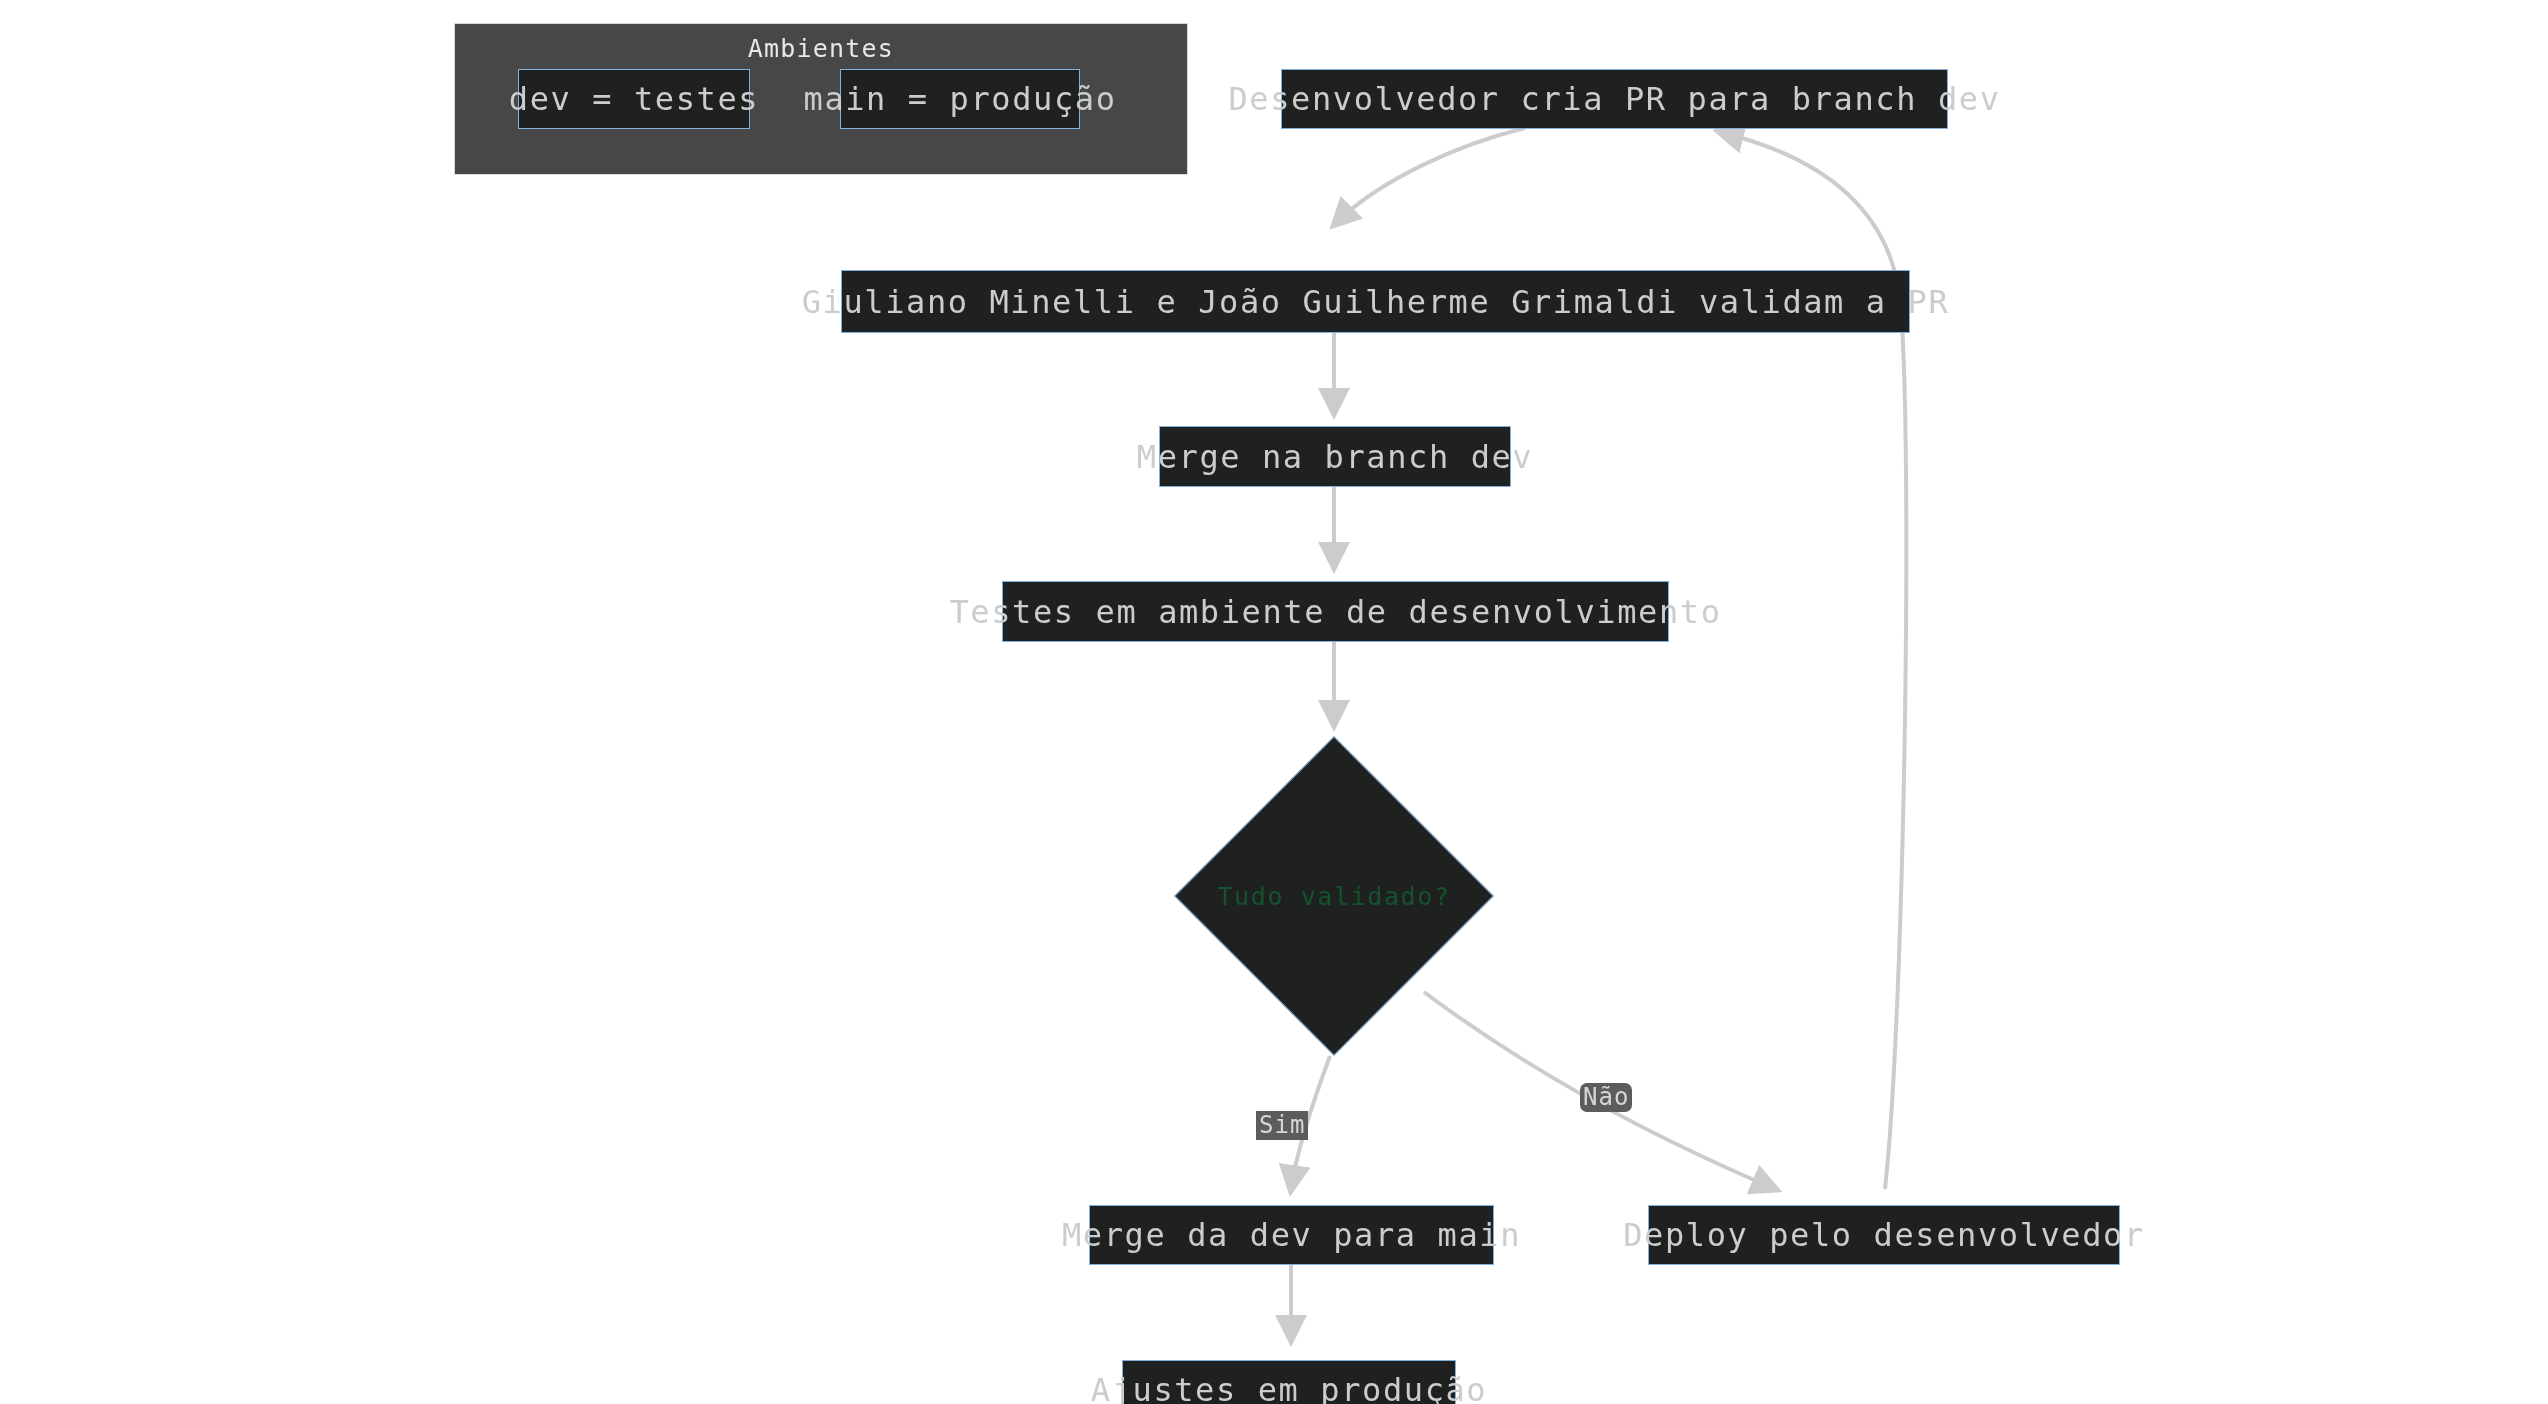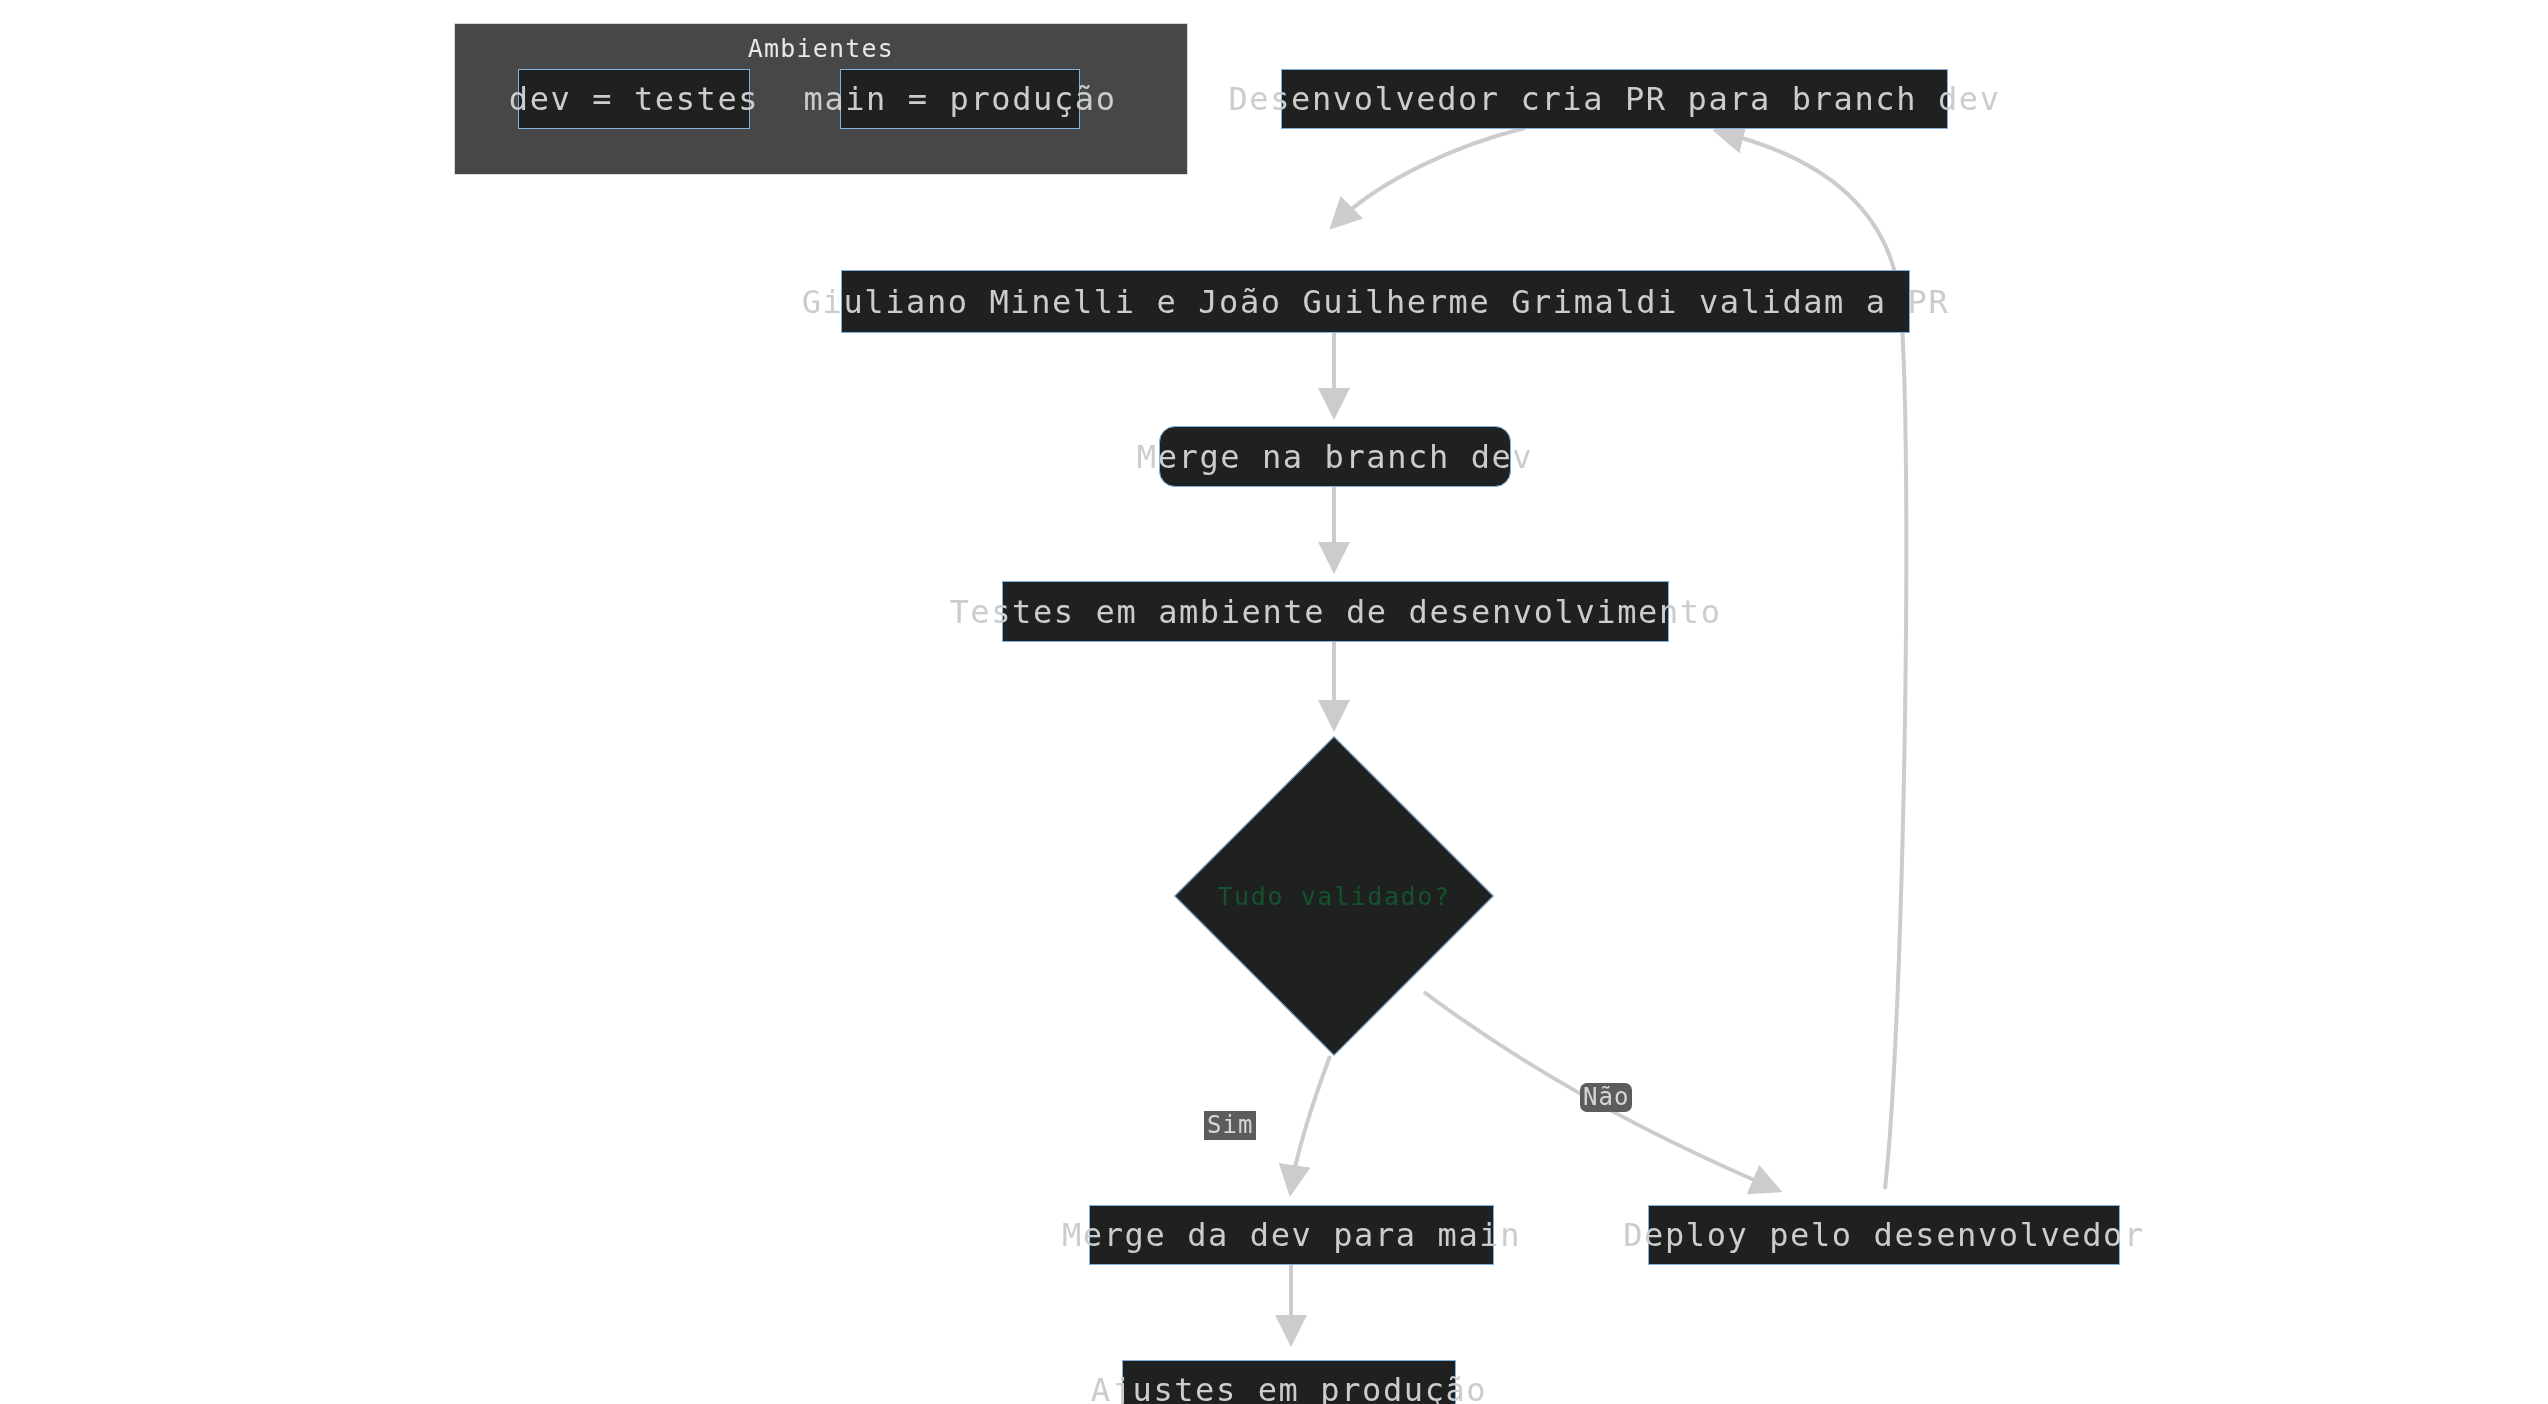--- a/index.html
+++ b/index.html
@@ -155,21 +155,21 @@
   </div>
 
   <div class="node" style="left:1281px; top:60px; width:667px; height:60px;">
     <span class="node-label">Desenvolvedor cria PR para branch dev</span>
   </div>
 
   <div class="node" style="left:841px; top:261px; width:1069px; height:63px;">
     <span class="node-label">Giuliano Minelli e João Guilherme Grimaldi validam a PR</span>
   </div>
 
-  <div class="node" style="left:1159px; top:417px; width:352px; height:61px;border-radius:16px;">
+  <div class="node" style="left:1159px; top:417px; width:352px; height:61px;">
     <span class="node-label">Merge na branch dev</span>
   </div>
 
   <div class="node" style="left:1002px; top:572px; width:667px; height:61px;">
     <span class="node-label">Testes em ambiente de desenvolvimento</span>
   </div>
 
   <div class="diamond" style="left:1174px; top:727px; width:320px; height:320px;">
     <div class="diamond-shape" style="width:226px; height:226px; margin-left:-113px; margin-top:-113px;"></div>
     <div class="diamond-label">Tudo validado?</div>
@@ -180,17 +180,17 @@
   </div>
 
   <div class="node" style="left:1648px; top:1196px; width:472px; height:60px;">
     <span class="node-label">Deploy pelo desenvolvedor</span>
   </div>
 
   <div class="node" style="left:1122px; top:1351px; width:334px; height:60px;">
     <span class="node-label">Ajustes em produção</span>
   </div>
 
-  <div class="edge-label" style="left:1204px; top:1102px;">Sim</div>
+  <div class="edge-label" style="left:1256px; top:1102px;">Sim</div>
 
   <div class="edge-label" style="left:1580px; top:1074px;border-radius:7px;">Não</div>
 
 </div>
 
 </body></html>

